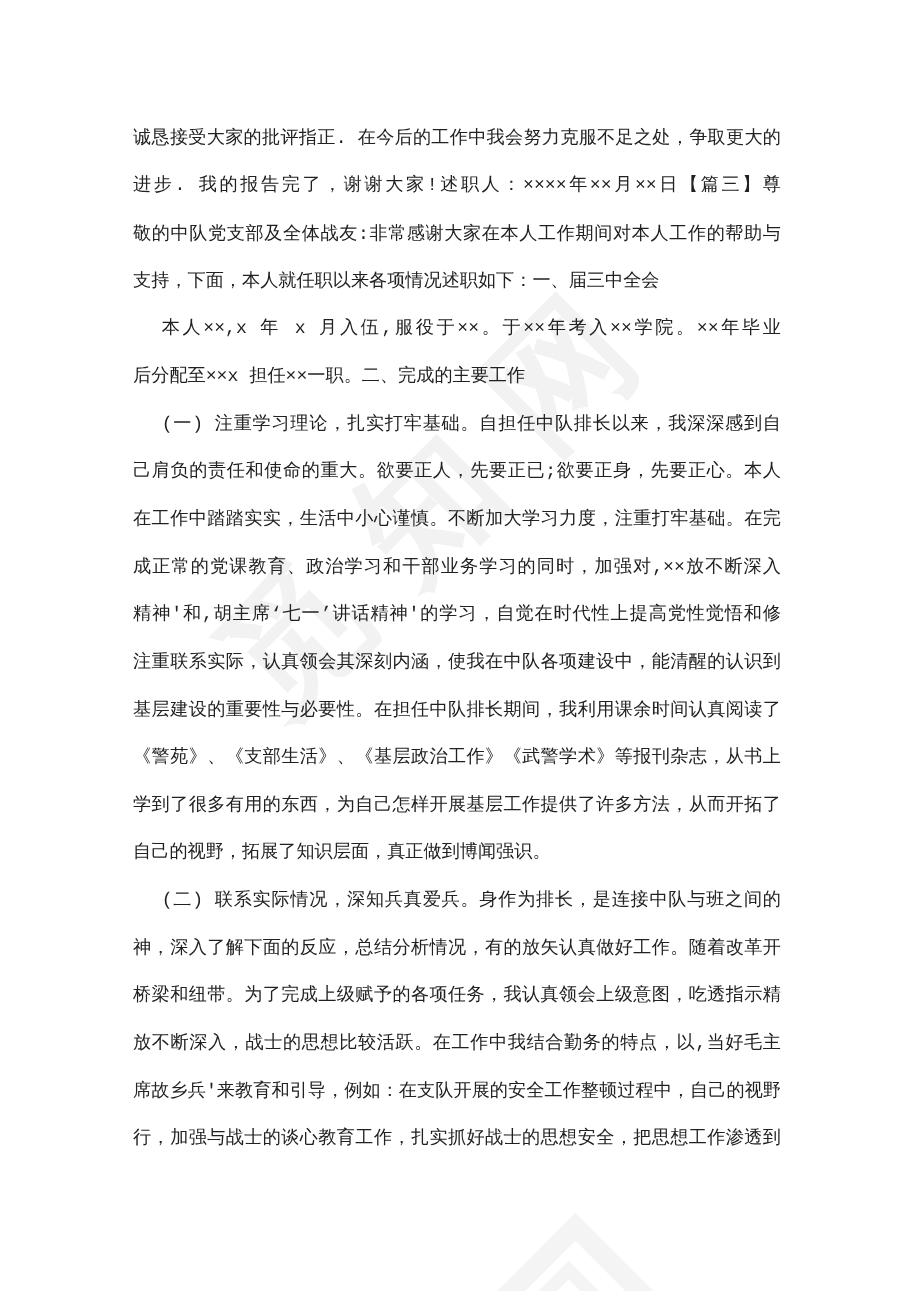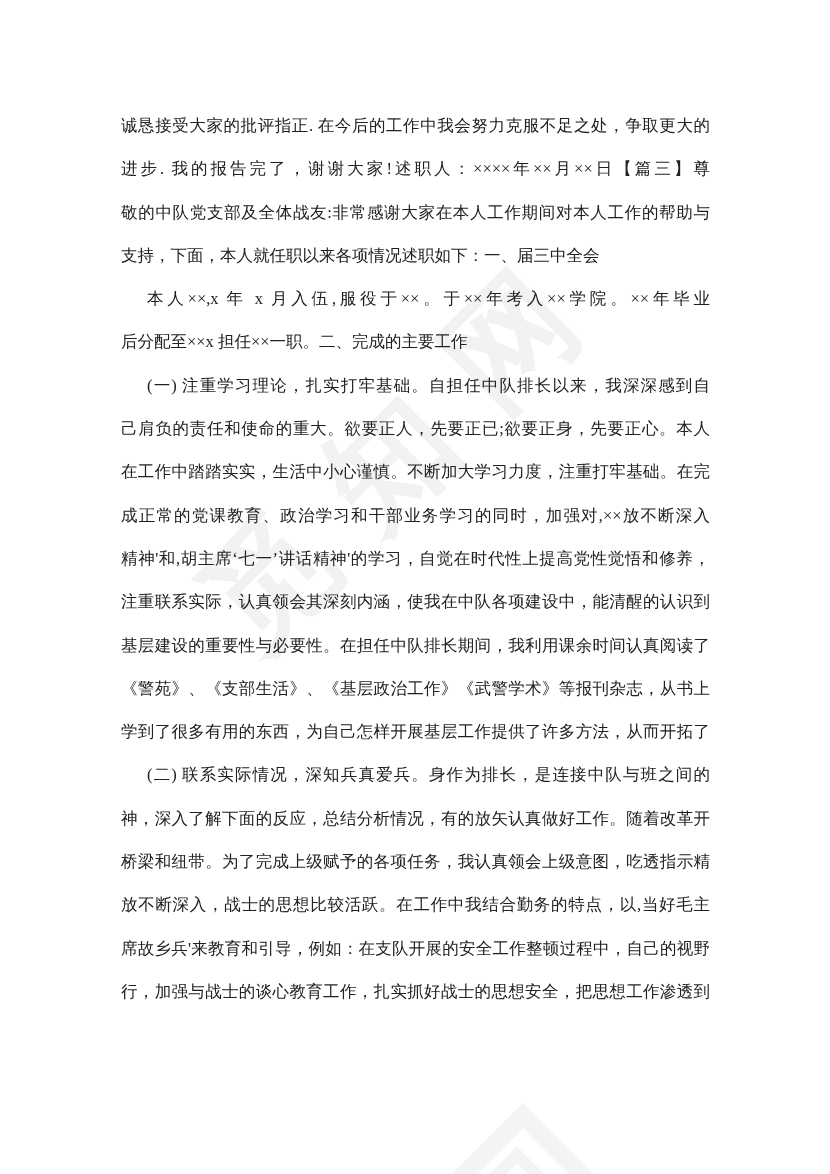--- a/index.html
+++ b/index.html
@@ -49,20 +49,21 @@
     border: 12px solid rgba(0, 0, 0, 0.045);
     z-index: 0;
   }
   .textblock {
     position: absolute;
     left: 121px; top: 104px;
     width: 589px;
     z-index: 1;
     color: #212121;
     font-size: 16.5px;
+    font-family: Liberation Mono, monospace;
   }
   .ln {
     height: 43.3px;
     line-height: 43.3px;
     text-align: justify;
     text-align-last: justify;
     white-space: normal;
     overflow: hidden;
   }
   .ln.end { text-align-last: left; }
@@ -86,20 +87,21 @@
     <div class="ln end">后分配至××x 担任××一职。二、完成的主要工作</div>
     <div class="ln ind">(一) 注重学习理论，扎实打牢基础。自担任中队排长以来，我深深感到自</div>
     <div class="ln">己肩负的责任和使命的重大。欲要正人，先要正已;欲要正身，先要正心。本人</div>
     <div class="ln">在工作中踏踏实实，生活中小心谨慎。不断加大学习力度，注重打牢基础。在完</div>
     <div class="ln">成正常的党课教育、政治学习和干部业务学习的同时，加强对,××放不断深入</div>
     <div class="ln">精神'和,胡主席‘七一’讲话精神'的学习，自觉在时代性上提高党性觉悟和修养，</div>
     <div class="ln">注重联系实际，认真领会其深刻内涵，使我在中队各项建设中，能清醒的认识到</div>
     <div class="ln">基层建设的重要性与必要性。在担任中队排长期间，我利用课余时间认真阅读了</div>
     <div class="ln">《警苑》、《支部生活》、《基层政治工作》《武警学术》等报刊杂志，从书上</div>
     <div class="ln">学到了很多有用的东西，为自己怎样开展基层工作提供了许多方法，从而开拓了</div>
+    <div class="ln end">自己的视野，拓展了知识层面，真正做到博闻强识。</div>
     <div class="ln ind">(二) 联系实际情况，深知兵真爱兵。身作为排长，是连接中队与班之间的</div>
     <div class="ln">神，深入了解下面的反应，总结分析情况，有的放矢认真做好工作。随着改革开</div>
     <div class="ln">桥梁和纽带。为了完成上级赋予的各项任务，我认真领会上级意图，吃透指示精</div>
     <div class="ln">放不断深入，战士的思想比较活跃。在工作中我结合勤务的特点，以,当好毛主</div>
     <div class="ln">席故乡兵'来教育和引导，例如：在支队开展的安全工作整顿过程中，自己的视野</div>
     <div class="ln">行，加强与战士的谈心教育工作，扎实抓好战士的思想安全，把思想工作渗透到</div>
   </div>
 
 </div>
 

